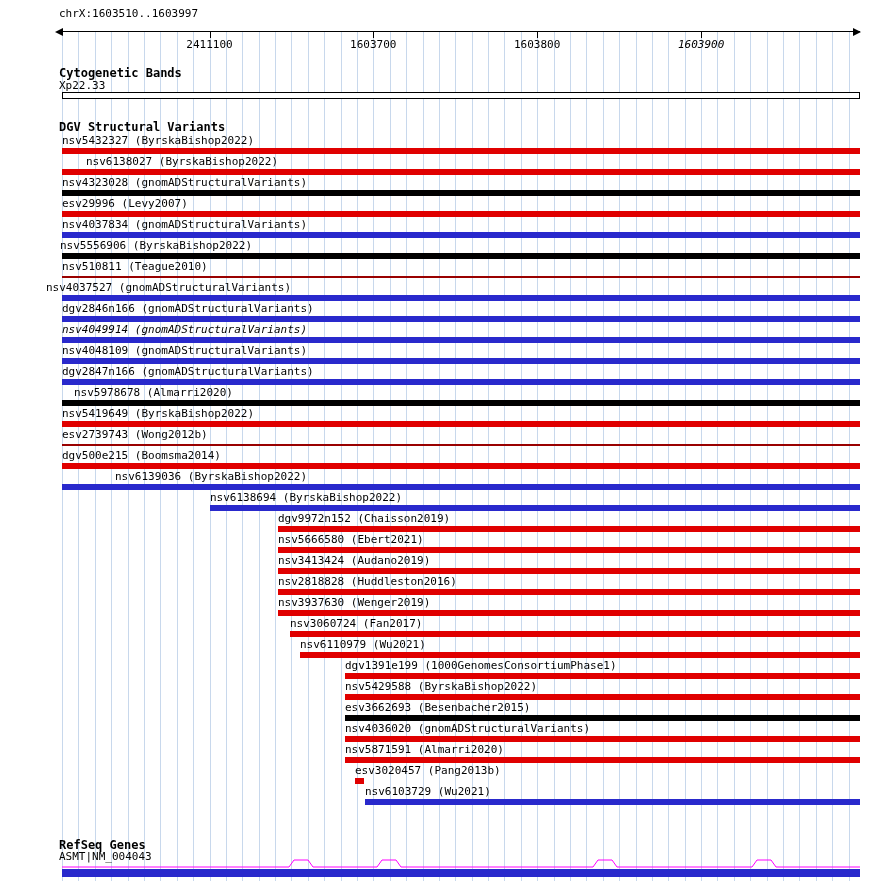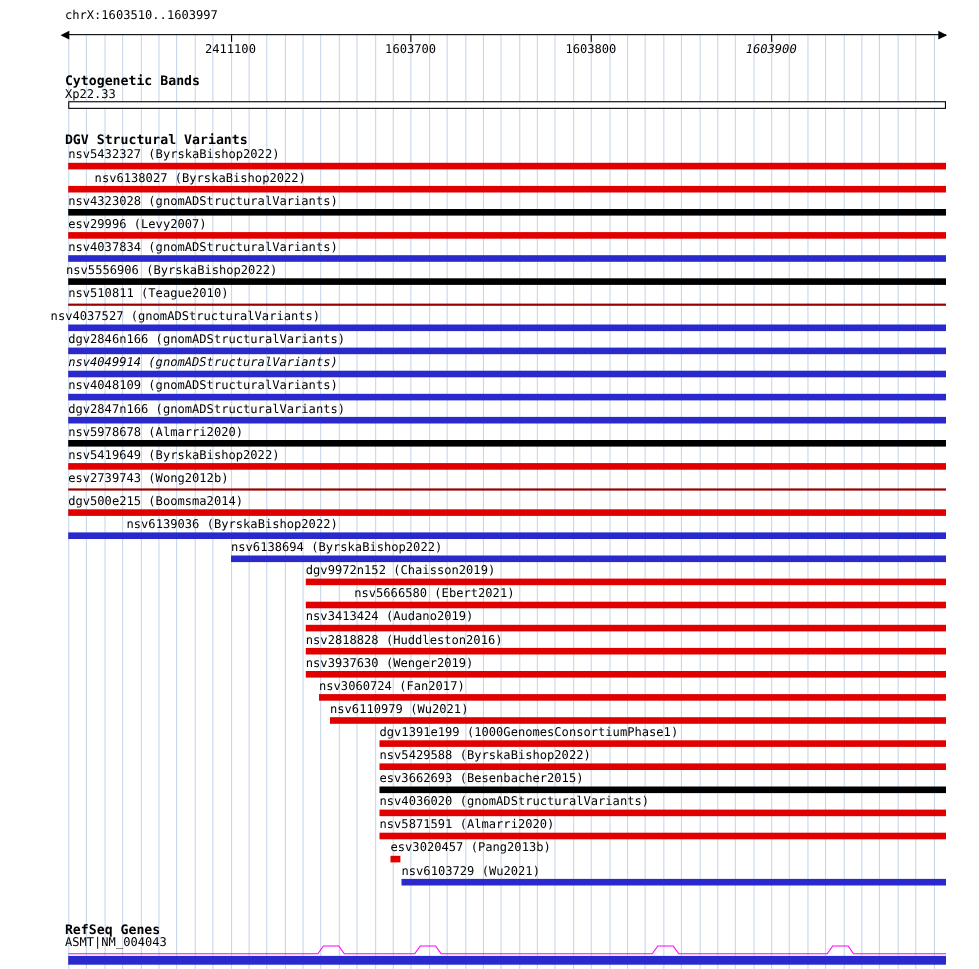--- a/index.html
+++ b/index.html
@@ -121,35 +121,35 @@
       <div class="vlabel" style="left: 46px; top: 282px;">nsv4037527 (gnomADStructuralVariants)</div>
       <div class="vbar" style="left: 62px; width: 798px; top: 295px; height: 6px; background: rgb(41, 41, 204);"></div>
       <div class="vlabel" style="left: 62px; top: 303px;">dgv2846n166 (gnomADStructuralVariants)</div>
       <div class="vbar" style="left: 62px; width: 798px; top: 316px; height: 6px; background: rgb(41, 41, 204);"></div>
       <div class="vlabel" style="left: 62px; top: 324px; font-style: italic;">nsv4049914 (gnomADStructuralVariants)</div>
       <div class="vbar" style="left: 62px; width: 798px; top: 337px; height: 6px; background: rgb(41, 41, 204);"></div>
       <div class="vlabel" style="left: 62px; top: 345px;">nsv4048109 (gnomADStructuralVariants)</div>
       <div class="vbar" style="left: 62px; width: 798px; top: 358px; height: 6px; background: rgb(41, 41, 204);"></div>
       <div class="vlabel" style="left: 62px; top: 366px;">dgv2847n166 (gnomADStructuralVariants)</div>
       <div class="vbar" style="left: 62px; width: 798px; top: 379px; height: 6px; background: rgb(41, 41, 204);"></div>
-      <div class="vlabel" style="left: 62px; top: 387px;">nsv5978678 (Almarri2020)</div>
+      <div class="vlabel" style="left: 62px; top: 387px; padding-left: 12px;">nsv5978678 (Almarri2020)</div>
       <div class="vbar" style="left: 62px; width: 798px; top: 400px; height: 6px; background: rgb(0, 0, 0);"></div>
       <div class="vlabel" style="left: 62px; top: 408px;">nsv5419649 (ByrskaBishop2022)</div>
       <div class="vbar" style="left: 62px; width: 798px; top: 421px; height: 6px; background: rgb(224, 0, 0);"></div>
       <div class="vlabel" style="left: 62px; top: 429px;">esv2739743 (Wong2012b)</div>
       <div class="vbar" style="left: 62px; width: 798px; top: 444px; height: 2px; background: rgb(153, 0, 0);"></div>
       <div class="vlabel" style="left: 62px; top: 450px;">dgv500e215 (Boomsma2014)</div>
       <div class="vbar" style="left: 62px; width: 798px; top: 463px; height: 6px; background: rgb(224, 0, 0);"></div>
       <div class="vlabel" style="left: 115px; top: 471px;">nsv6139036 (ByrskaBishop2022)</div>
       <div class="vbar" style="left: 62px; width: 798px; top: 484px; height: 6px; background: rgb(41, 41, 204);"></div>
       <div class="vlabel" style="left: 210px; top: 492px;">nsv6138694 (ByrskaBishop2022)</div>
       <div class="vbar" style="left: 210px; width: 650px; top: 505px; height: 6px; background: rgb(41, 41, 204);"></div>
       <div class="vlabel" style="left: 278px; top: 513px;">dgv9972n152 (Chaisson2019)</div>
       <div class="vbar" style="left: 278px; width: 582px; top: 526px; height: 6px; background: rgb(224, 0, 0);"></div>
-      <div class="vlabel" style="left: 278px; top: 534px; margin-left: 44px;">nsv5666580 (Ebert2021)</div>
+      <div class="vlabel" style="left: 278px; top: 534px;">nsv5666580 (Ebert2021)</div>
       <div class="vbar" style="left: 278px; width: 582px; top: 547px; height: 6px; background: rgb(224, 0, 0);"></div>
       <div class="vlabel" style="left: 278px; top: 555px;">nsv3413424 (Audano2019)</div>
       <div class="vbar" style="left: 278px; width: 582px; top: 568px; height: 6px; background: rgb(224, 0, 0);"></div>
       <div class="vlabel" style="left: 278px; top: 576px;">nsv2818828 (Huddleston2016)</div>
       <div class="vbar" style="left: 278px; width: 582px; top: 589px; height: 6px; background: rgb(224, 0, 0);"></div>
       <div class="vlabel" style="left: 278px; top: 597px;">nsv3937630 (Wenger2019)</div>
       <div class="vbar" style="left: 278px; width: 582px; top: 610px; height: 6px; background: rgb(224, 0, 0);"></div>
       <div class="vlabel" style="left: 290px; top: 618px; text-align: center;">nsv3060724 (Fan2017)</div>
       <div class="vbar" style="left: 290px; width: 570px; top: 631px; height: 6px; background: rgb(224, 0, 0);"></div>
       <div class="vlabel" style="left: 300px; top: 639px;">nsv6110979 (Wu2021)</div>

